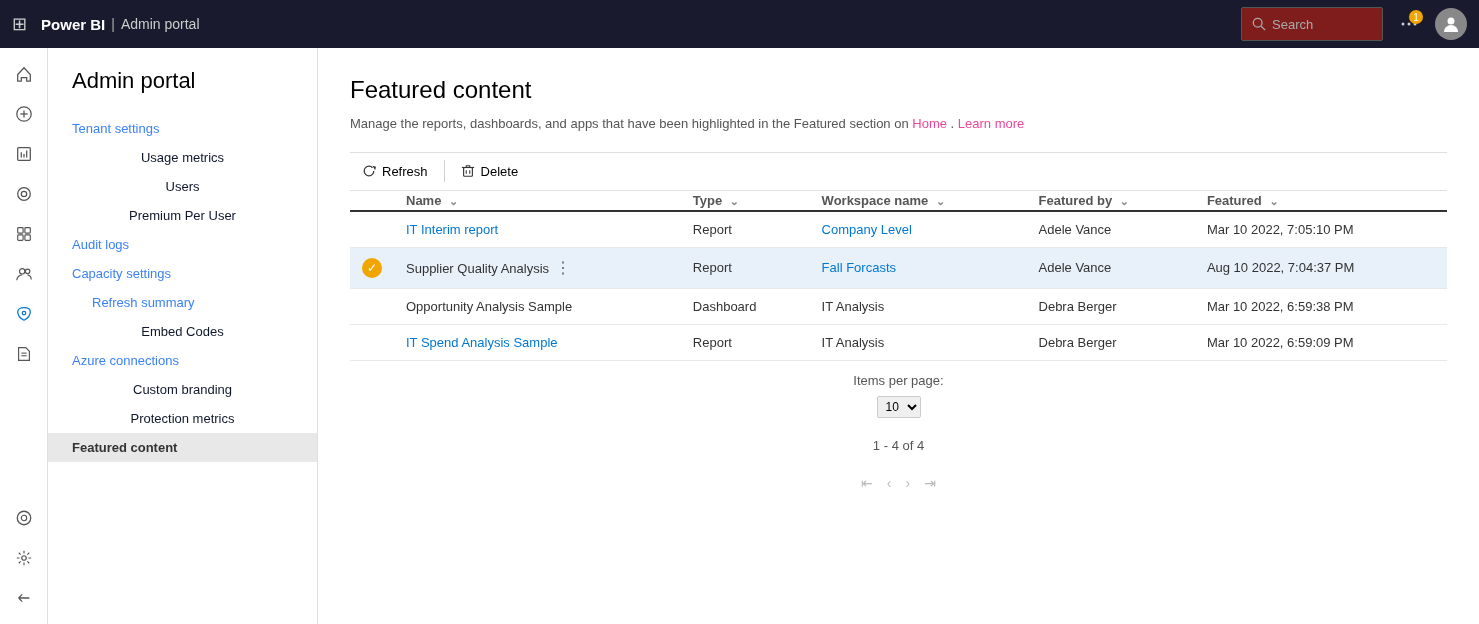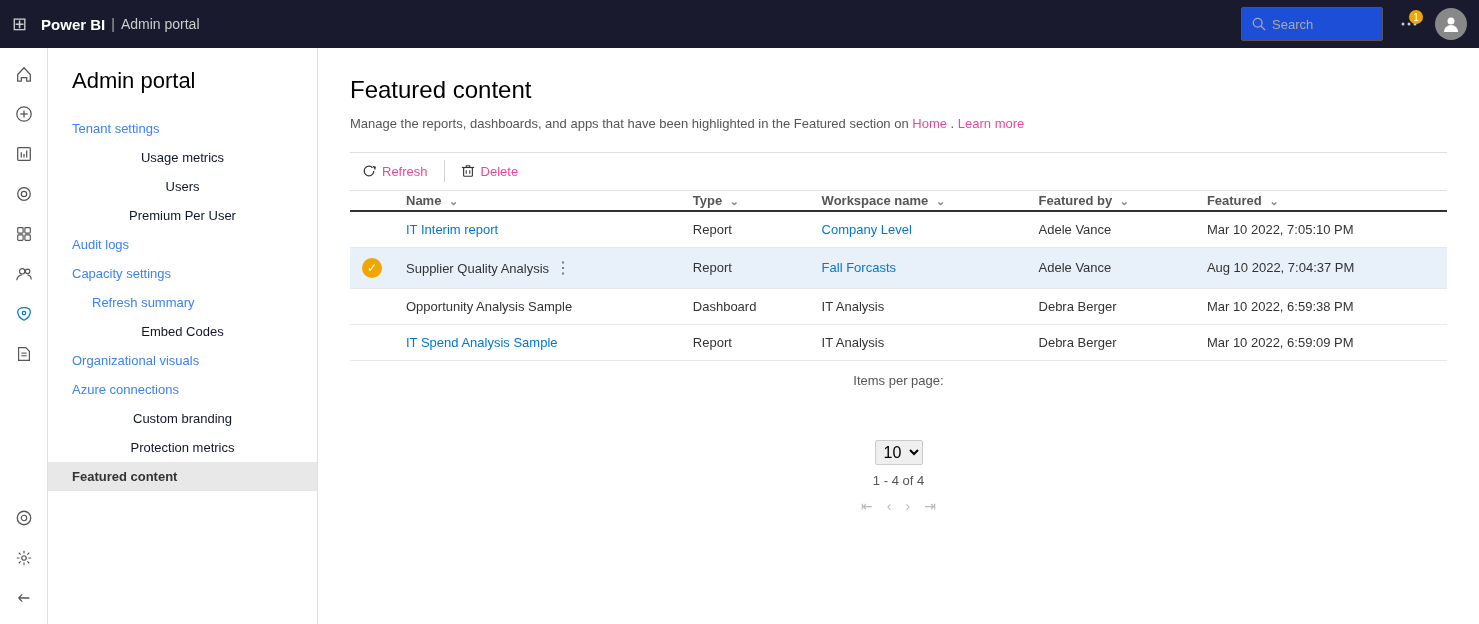--- a/index.html
+++ b/index.html
@@ -15,21 +15,21 @@
       padding: 0 12px;
       gap: 10px;
       flex-shrink: 0;
     }
     .topnav-grid-icon { color: #ccc; font-size: 18px; cursor: pointer; margin-right: 4px; }
     .topnav-brand { display: flex; align-items: center; gap: 6px; }
     .topnav-logo { font-weight: 700; font-size: 15px; color: #fff; }
     .topnav-appname { font-size: 14px; color: #ccc; }
     .topnav-spacer { flex: 1; }
     .topnav-search {
-      background: #1d4ed8;
+      background: #7f1d1d;
       border: 1px solid #555;
       border-radius: 2px;
       display: flex;
       align-items: center;
       padding: 4px 10px;
       gap: 6px;
       color: #ccc;
       min-width: 140px;
       height: 34px;
     }
@@ -175,21 +175,21 @@
     }
     .toolbar-btn {
       display: flex;
       align-items: center;
       gap: 6px;
       padding: 5px 12px;
       border: none;
       background: transparent;
       cursor: pointer;
       font-size: 13px;
-      color: #ec4899;
+      color: #000000;
       border-radius: 2px;
     }
     .toolbar-sep {
       width: 1px;
       height: 22px;
       background: #d0d0d0;
       margin: 0 2px;
     }
 
     
@@ -243,25 +243,24 @@
       gap: 8px;
       font-size: 13px;
       color: #555;
       flex-direction: column;
     }
     .pagination-label {}
     .pagination-select {
       border: 1px solid #ccc;
       border-radius: 2px;
       padding: 2px 4px;
-      font-size: 16px;
-      cursor: pointer;
-      margin-top: 44px;
-    }
-    .pagination-info { margin: 0 8px; }
+      font-size: 12px;
+      cursor: pointer;
+    }
+    .pagination-info { margin: 12px 8px; }
     .pagination-nav {
       display: flex;
       gap: 2px;
     }
     .pg-btn {
       background: none;
       border: none;
       cursor: pointer;
       color: #555;
       font-size: 14px;
@@ -386,21 +385,20 @@
     <div class="sidebar-title">Admin portal</div>
 
     <div class="sidebar-item normal">Tenant settings</div>
     <div class="sidebar-item orange">Usage metrics</div>
     <div class="sidebar-item orange">Users</div>
     <div class="sidebar-item orange">Premium Per User</div>
     <div class="sidebar-item normal">Audit logs</div>
     <div class="sidebar-item normal">Capacity settings</div>
     <div class="sidebar-item normal sub">Refresh summary</div>
     <div class="sidebar-item orange">Embed Codes</div>
-    <div class="sidebar-item normal">Organizational visuals</div>
     <div class="sidebar-item normal">Azure connections</div>
     <div class="sidebar-item orange">Custom branding</div>
     <div class="sidebar-item orange">Protection metrics</div>
     <div class="sidebar-item active">Featured content</div>
   </div>
 
   <div class="content-area">
     <h1 class="page-title">Featured content</h1>
     <p class="page-desc">
       <span>Manage the reports, dashboards, and apps that have been highlighted in the Featured section on </span>

